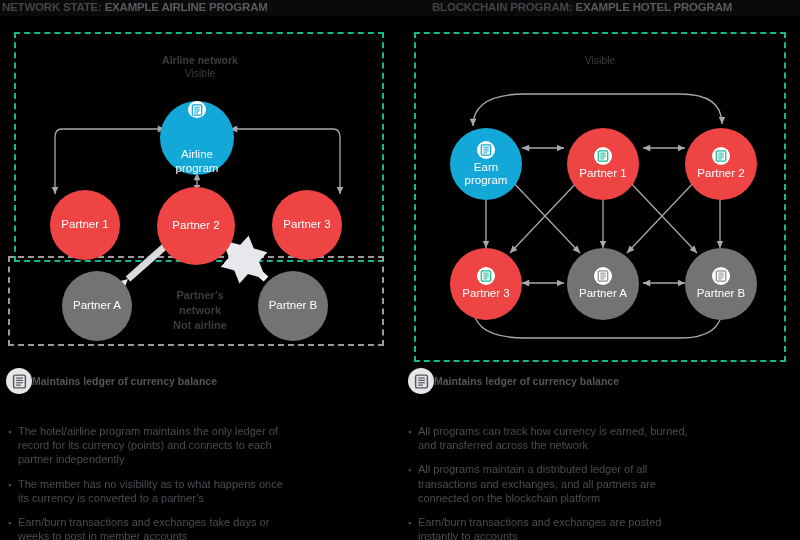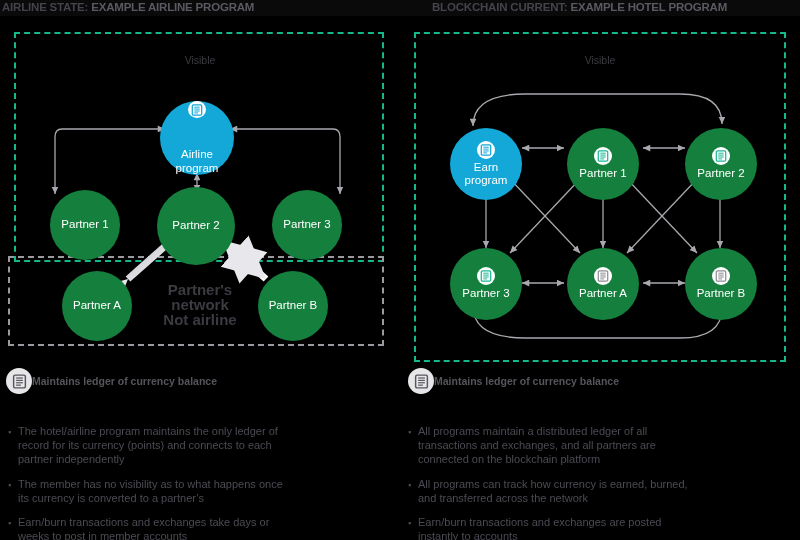--- a/index.html
+++ b/index.html
@@ -56,22 +56,22 @@
     line-height: 13px;
     color: #3c3c42;
     white-space: nowrap;
   }
   .net-label .l1 { font-weight: bold; display: block; }
   .net-label .l2 { font-weight: normal; display: block; }
 
   #label-airline { left: 118px; top: 38px; width: 164px; }
   #label-hotel   { left: 118px; top: 38px; width: 164px; }
   #label-partners {
-    left: 148px; top: 266px; width: 104px;
-    font-size: 15px; line-height: 15px;
+    left: 148px; top: 272px; width: 104px;
+    font-size: 11px; line-height: 15px;
     color: #3b3b41; font-weight: bold;
   }
   #label-partners .l2 { font-weight: bold; }
 
   
   .node {
     position: absolute;
     border-radius: 50%;
     display: flex;
     flex-direction: column;
@@ -82,22 +82,22 @@
     z-index: 4;
   }
   .node-label {
     font-size: 11.5px;
     line-height: 13.5px;
     color: #ffffff;
     font-weight: normal;
     white-space: pre-line;
   }
   .n-cyan { background: #13a8d8; }
-  .n-teal { background: #15803d; }
-  .n-gray { background: #15803d; }
+  .n-teal { background: #ef4444; }
+  .n-gray { background: #737373; }
 
   
   .led {
     width: 18px; height: 18px;
     border-radius: 50%;
     background: #ffffff;
     display: flex; align-items: center; justify-content: center;
     margin-bottom: 2px;
   }
   .led svg { display: block; }
@@ -152,33 +152,34 @@
     color: #4b4b53;
     width: 272px;
   }
 </style>
 </head>
 <body>
 
 <div class="header-bar"></div>
 
 <div class="header-title" id="hdr-left">
-  <span class="light">AIRLINE STATE: </span><span class="bold">EXAMPLE AIRLINE PROGRAM</span>
+  <span class="light">NETWORK STATE: </span><span class="bold">EXAMPLE AIRLINE PROGRAM</span>
 </div>
 
 <div class="header-title" id="hdr-right">
-  <span class="light">BLOCKCHAIN CURRENT: </span><span class="bold">EXAMPLE HOTEL PROGRAM</span>
+  <span class="light">BLOCKCHAIN PROGRAM: </span><span class="bold">EXAMPLE HOTEL PROGRAM</span>
 </div>
 
 <div class="panel" id="panel-left">
 
   <div class="dbox dbox-teal" id="left-box-visible"></div>
   <div class="dbox dbox-gray" id="left-box-notvisible"></div>
 
   <div class="net-label" id="label-airline">
+    <span class="l1">Airline network</span>
     <span class="l2">Visible</span>
   </div>
 
   <div class="net-label" id="label-partners">
     <span class="l1">Partner's</span>
     <span class="l2">network</span>
     <span class="l2">Not airline</span>
   </div>
 
   <svg class="conn" viewBox="0 0 400 350">
@@ -404,23 +405,23 @@
   </div>
   <div class="bullet">
     <span class="bullet-mark"></span>
     <span class="bullet-text">Earn/burn transactions and exchanges take days or weeks to post in member accounts</span>
   </div>
 </div>
 
 <div class="bullets" id="bullets-right">
   <div class="bullet">
     <span class="bullet-mark"></span>
+    <span class="bullet-text">All programs can track how currency is earned, burned, and transferred across the network</span>
+  </div>
+  <div class="bullet">
+    <span class="bullet-mark"></span>
     <span class="bullet-text">All programs maintain a distributed ledger of all transactions and exchanges, and all partners are connected on the blockchain platform</span>
   </div>
   <div class="bullet">
     <span class="bullet-mark"></span>
-    <span class="bullet-text">All programs can track how currency is earned, burned, and transferred across the network</span>
-  </div>
-  <div class="bullet">
-    <span class="bullet-mark"></span>
     <span class="bullet-text">Earn/burn transactions and exchanges are posted instantly to accounts</span>
   </div>
 </div>
 
 </body></html>

